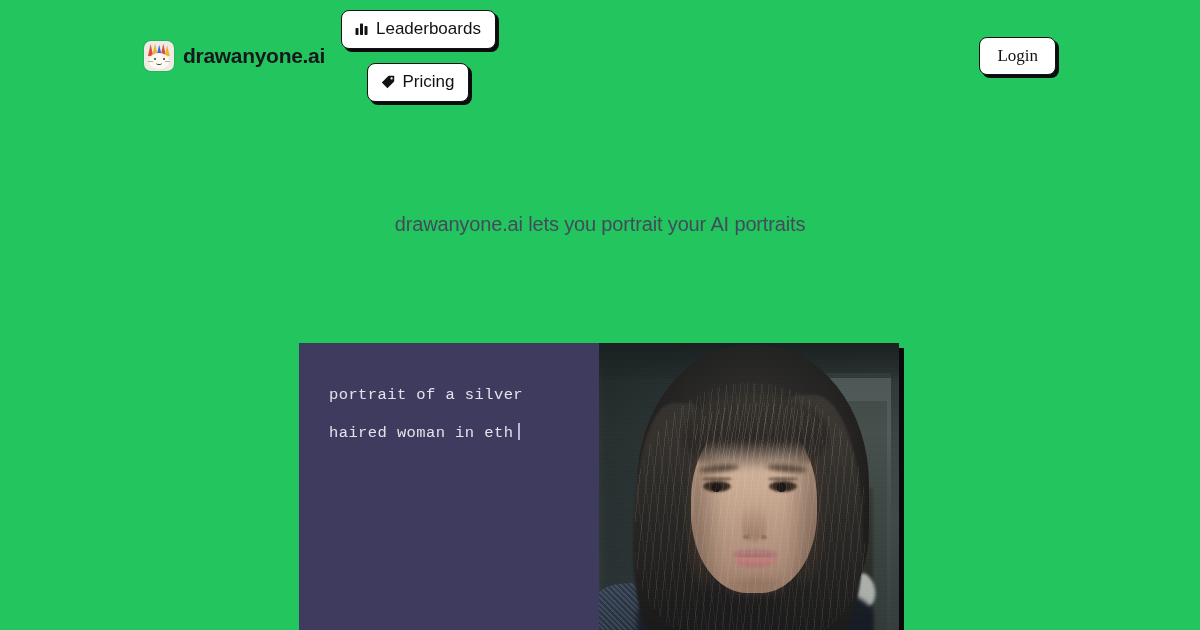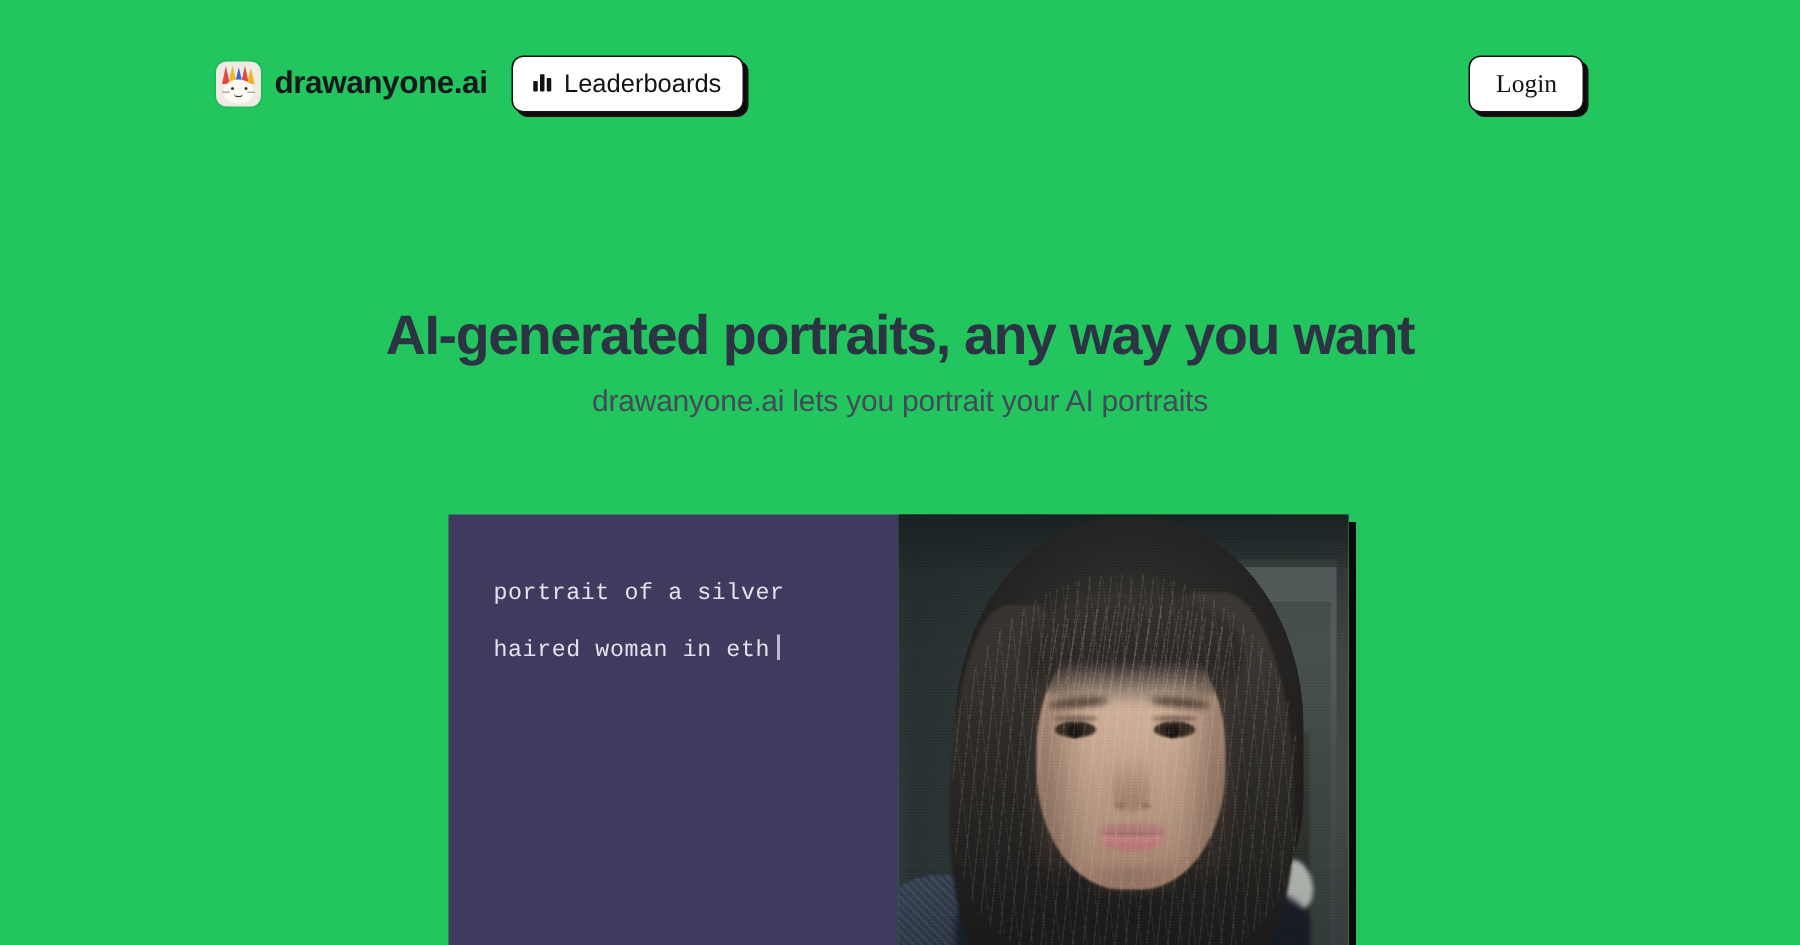--- a/index.html
+++ b/index.html
@@ -481,28 +481,36 @@
         <span class="icon">
           <svg width="14" height="14" viewBox="0 0 14 14" xmlns="http://www.w3.org/2000/svg">
             <rect x="0.5" y="6" width="3" height="7" rx="0.7" fill="#111214"></rect>
             <rect x="5" y="1.5" width="3" height="11.5" rx="0.7" fill="#111214"></rect>
             <rect x="9.5" y="4" width="3" height="9" rx="0.7" fill="#111214"></rect>
           </svg>
         </span>
         <span>Leaderboards</span>
       </a>
 
+      <a class="nav-btn">
+        <span class="icon">
+          <svg width="14" height="14" viewBox="0 0 14 14" xmlns="http://www.w3.org/2000/svg">
+            <path d="M7.6 0.8 H13.2 V6.4 L6.4 13.2 L0.8 7.6 Z" fill="#111214"></path>
+            <circle cx="10.6" cy="3.4" r="1.15" fill="#ffffff"></circle>
+          </svg>
+        </span>
+        <span>Pricing</span>
+      </a>
 
     </div>
 
     <a class="login-btn">Login</a>
   </div>
 
   <div class="hero">
-    <h1 class="hero-title">AI-generated portraits, any way you want</h1>
     <p class="hero-sub">drawanyone.ai lets you portrait your AI portraits</p>
   </div>
 
   <div class="demo">
 
     <div class="prompt-pane">
       <span class="prompt-text">portrait of a silver haired woman in eth</span><span class="caret"></span>
     </div>
 
     <div class="photo-pane">

